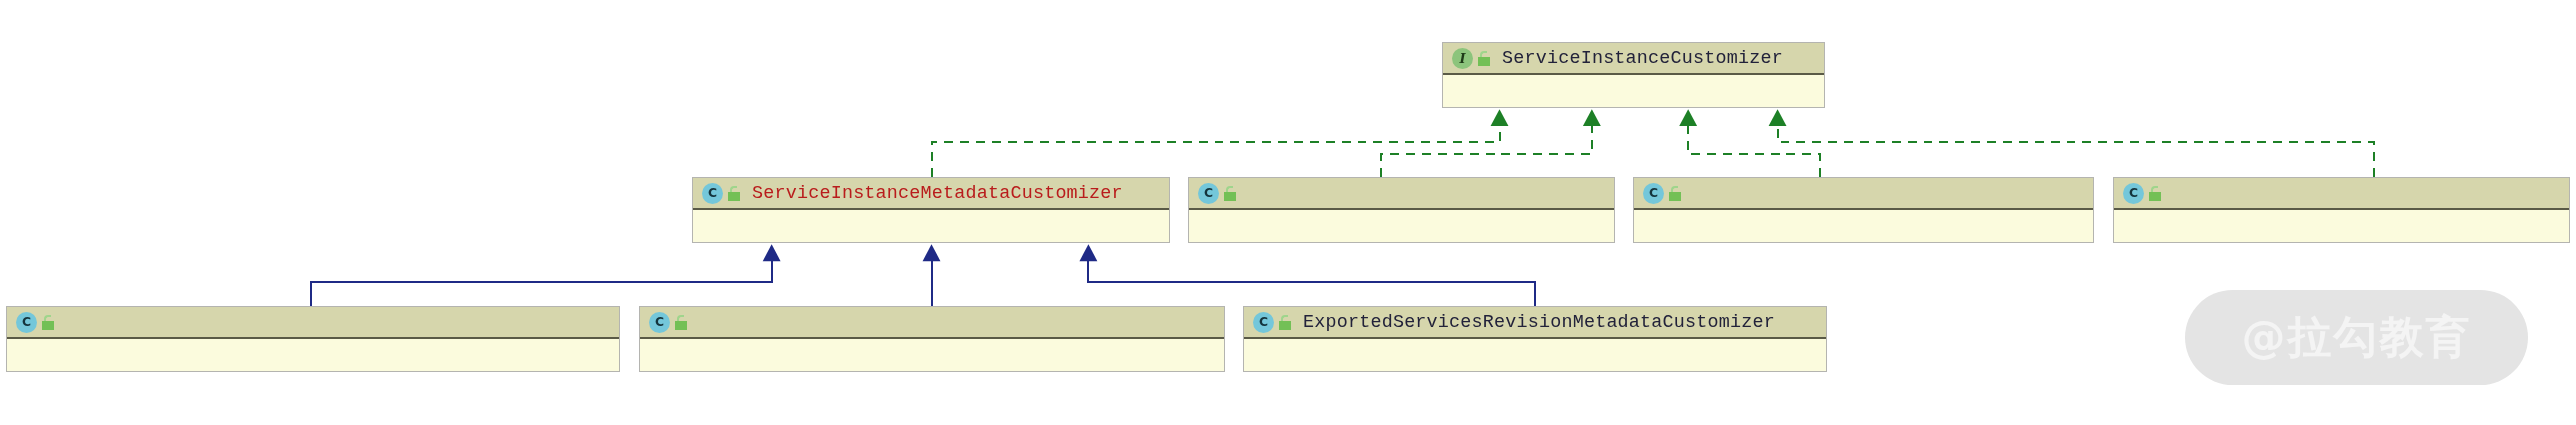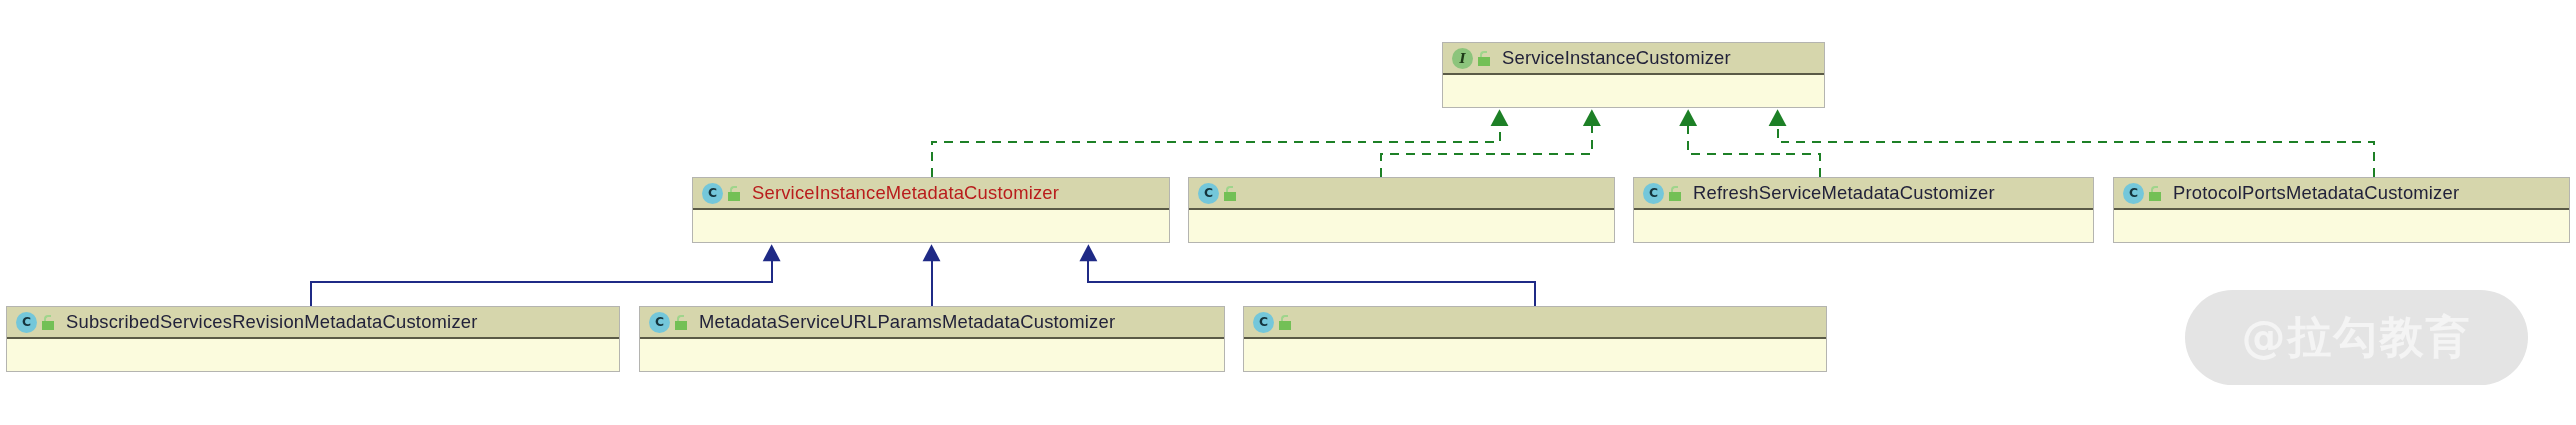--- a/index.html
+++ b/index.html
@@ -47,21 +47,21 @@
     background: #d6d6ac;
     border-bottom: 2px solid #5a5a46;
   }
   .uml-node-body {
     box-sizing: border-box;
     height: 32px;
     background: #fbfbdd;
   }
 
   .node-title {
-    font-family: Liberation Sans, sans-serif;
+    font-family: Liberation Mono, monospace;
     font-size: 18.4px;
     letter-spacing: 0.2px;
     color: #22223a;
     white-space: nowrap;
     margin-left: 11px;
   }
 
   
   .type-icon {
     flex: 0 0 auto;
@@ -201,64 +201,61 @@
         </div>
         <div class="uml-node-body" style="background: rgb(251, 251, 221); height: 32px;"></div>
       </div>
       <div class="uml-node" style="left: 1633px; top: 177px; width: 461px; height: 66px; border-color: rgb(180, 180, 176);">
         <div class="uml-node-header" style="background: rgb(214, 214, 172); border-bottom-color: rgb(90, 90, 70);">
           <span class="type-icon class-icon">C</span>
           <span class="visibility-icon">
             <span class="lock-shackle"></span>
             <span class="lock-body" style="background: rgb(115, 192, 86);"></span>
           </span>
-          <span class="node-title" style="color: rgb(34, 34, 58);">RefreshServiceMetadataCustomizer</span>
         </div>
         <div class="uml-node-body" style="background: rgb(251, 251, 221); height: 32px;"></div>
       </div>
       <div class="uml-node" style="left: 2113px; top: 177px; width: 457px; height: 66px; border-color: rgb(180, 180, 176);">
         <div class="uml-node-header" style="background: rgb(214, 214, 172); border-bottom-color: rgb(90, 90, 70);">
           <span class="type-icon class-icon">C</span>
           <span class="visibility-icon">
             <span class="lock-shackle"></span>
             <span class="lock-body" style="background: rgb(115, 192, 86);"></span>
           </span>
-          <span class="node-title" style="color: rgb(34, 34, 58);">ProtocolPortsMetadataCustomizer</span>
         </div>
         <div class="uml-node-body" style="background: rgb(251, 251, 221); height: 32px;"></div>
       </div>
       <div class="uml-node" style="left: 6px; top: 306px; width: 614px; height: 66px; border-color: rgb(180, 180, 176);">
         <div class="uml-node-header" style="background: rgb(214, 214, 172); border-bottom-color: rgb(90, 90, 70);">
           <span class="type-icon class-icon">C</span>
           <span class="visibility-icon">
             <span class="lock-shackle"></span>
             <span class="lock-body" style="background: rgb(115, 192, 86);"></span>
           </span>
-          <span class="node-title" style="color: rgb(34, 34, 58);">SubscribedServicesRevisionMetadataCustomizer</span>
         </div>
         <div class="uml-node-body" style="background: rgb(251, 251, 221); height: 32px;"></div>
       </div>
       <div class="uml-node" style="left: 639px; top: 306px; width: 586px; height: 66px; border-color: rgb(180, 180, 176);">
         <div class="uml-node-header" style="background: rgb(214, 214, 172); border-bottom-color: rgb(90, 90, 70);">
           <span class="type-icon class-icon">C</span>
           <span class="visibility-icon">
             <span class="lock-shackle"></span>
             <span class="lock-body" style="background: rgb(115, 192, 86);"></span>
           </span>
-          <span class="node-title" style="color: rgb(34, 34, 58);">MetadataServiceURLParamsMetadataCustomizer</span>
         </div>
         <div class="uml-node-body" style="background: rgb(251, 251, 221); height: 32px;"></div>
       </div>
       <div class="uml-node" style="left: 1243px; top: 306px; width: 584px; height: 66px; border-color: rgb(180, 180, 176);">
         <div class="uml-node-header" style="background: rgb(214, 214, 172); border-bottom-color: rgb(90, 90, 70);">
           <span class="type-icon class-icon">C</span>
           <span class="visibility-icon">
             <span class="lock-shackle"></span>
             <span class="lock-body" style="background: rgb(115, 192, 86);"></span>
           </span>
+          <span class="node-title" style="color: rgb(34, 34, 58);">ExportedServicesRevisionMetadataCustomizer</span>
         </div>
         <div class="uml-node-body" style="background: rgb(251, 251, 221); height: 32px;"></div>
       </div>
     </div>
 
   <div id="watermark" style="left: 2185px; top: 290px; width: 343px; height: 95px; background: rgb(228, 228, 228); color: rgb(244, 244, 244);">
     <span>@拉勾教育</span>
   </div>
 
 </div>

